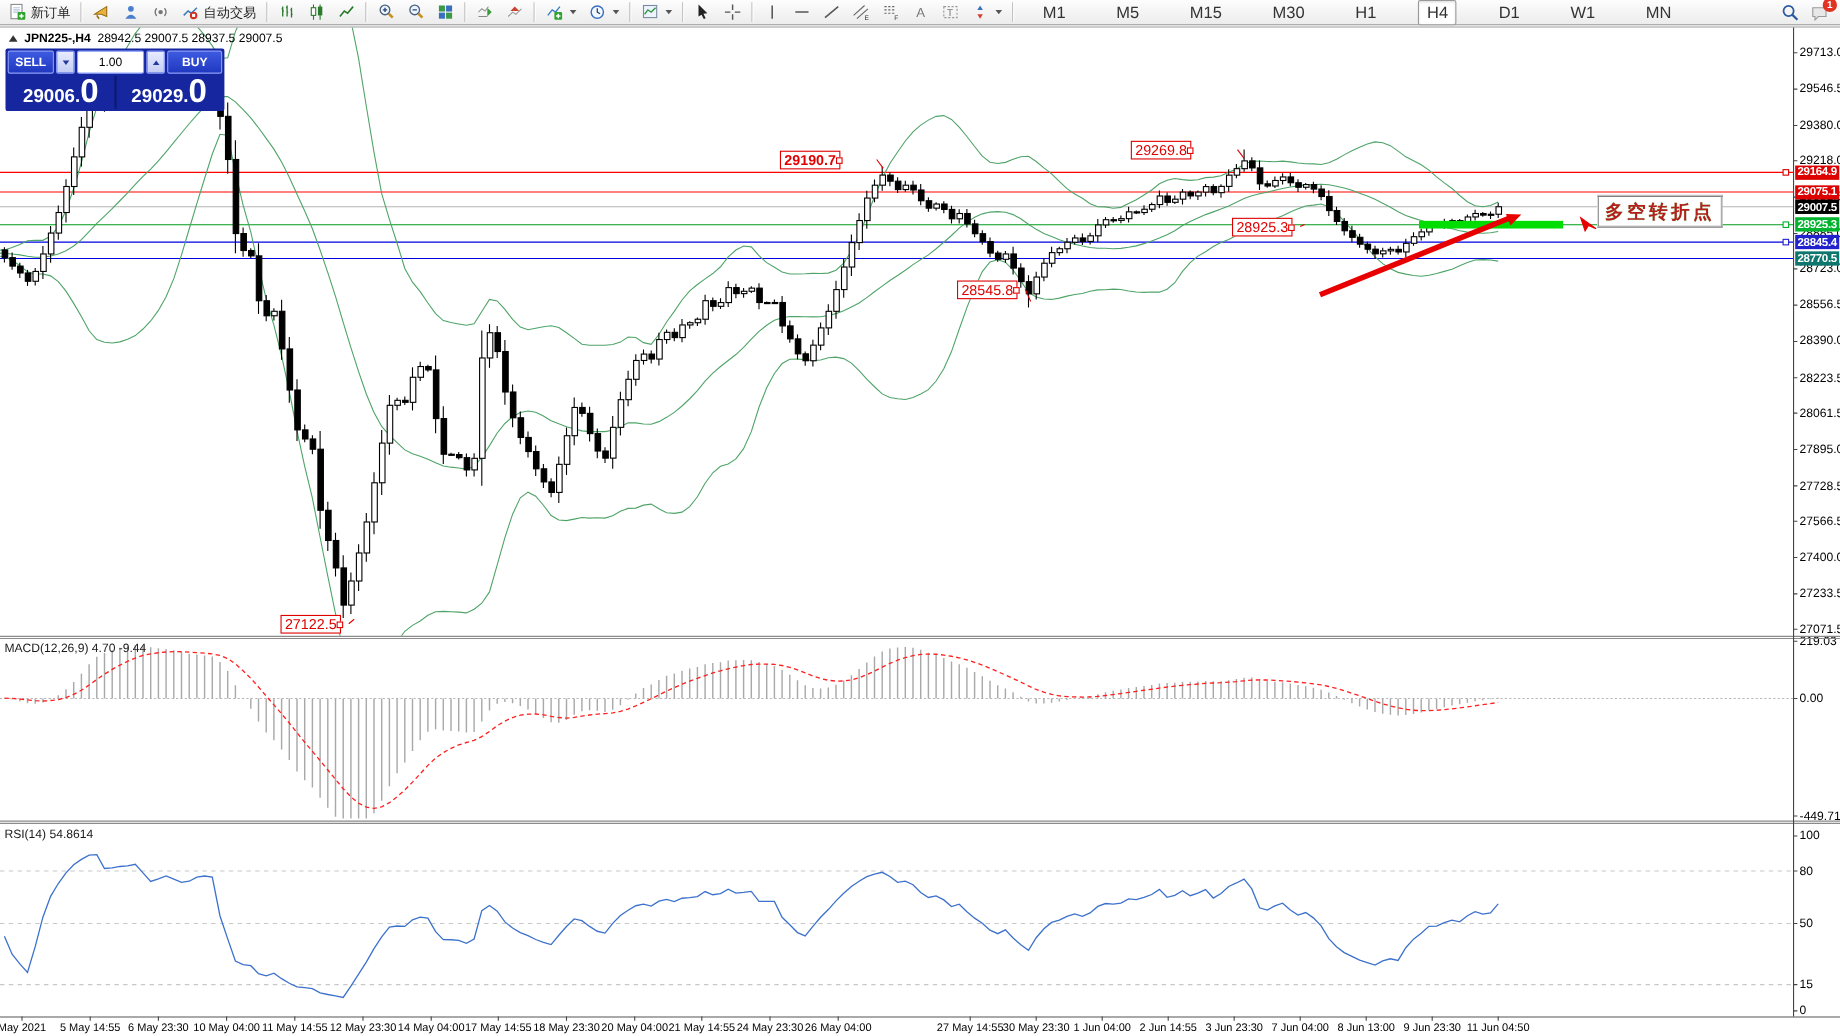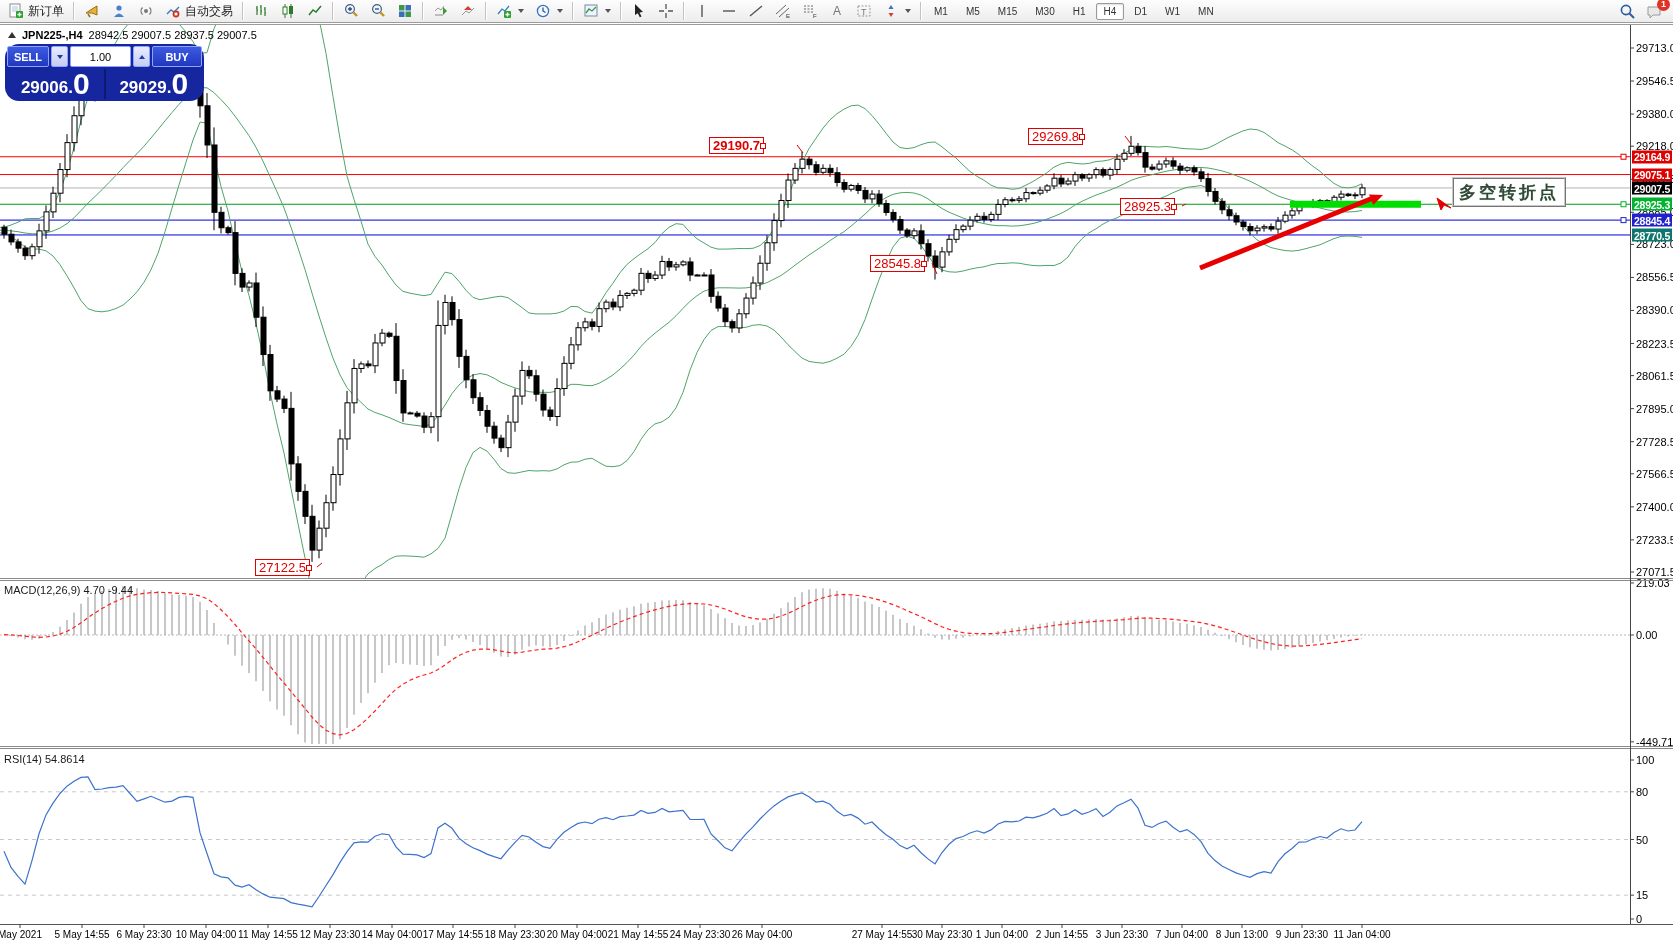--- a/index.html
+++ b/index.html
@@ -7,32 +7,32 @@
         font-family:"Liberation Sans",sans-serif;-webkit-font-smoothing:antialiased;}
   
   .toolbar{position:absolute;left:0;top:0;width:1673px;height:23px;
     background:linear-gradient(#fdfdfd,#ececec);border-bottom:1px solid #9b9b9b;
     display:flex;align-items:center;padding:0 2px;box-sizing:border-box;font-size:12px;color:#222;}
   .tb-btn{display:flex;align-items:center;gap:4px;padding:1px 5px;height:19px;border-radius:2px;cursor:default;}
   .tb-ico{display:flex;align-items:center;justify-content:center;width:17px;height:17px;}
   .sep{width:1px;height:18px;background:#c3c3c3;box-shadow:1px 0 0 #fff;margin:0 4px;}
   .caret{width:0;height:0;border-left:3px solid transparent;border-right:3px solid transparent;
          border-top:4px solid #555;margin-left:2px;}
-  .tf-btn{padding:2px 7px;margin:0 1px;font-size:10px;color:#333;border:1px solid transparent;border-radius:2px;}
+  .tf-btn{padding:2px 7px;margin:0 15px;font-size:15px;color:#333;border:1px solid transparent;border-radius:2px;}
   .tf-btn.active{background:#fff;border:1px solid #9a9a9a;box-shadow:inset 0 1px 2px #00000022;}
   .tb-right{margin-left:auto;display:flex;align-items:center;gap:10px;padding-right:8px;}
   .notif{position:relative;}
   .notif-badge{position:absolute;top:-5px;right:-7px;background:#e03324;color:#fff;border-radius:50%;
     width:13px;height:13px;font-size:9px;display:flex;align-items:center;justify-content:center;font-weight:bold;}
   
   .chart-header{position:absolute;left:8px;top:29px;font-size:11px;color:#000;display:flex;gap:6px;align-items:center;z-index:5;}
   .tri-up{width:0;height:0;border-left:4px solid transparent;border-right:4px solid transparent;border-bottom:6px solid #333;}
   
   .trade{position:absolute;left:5px;top:44px;width:199px;height:57px;background:#16269e;
-         border-radius:14px;z-index:6;padding:2px;box-sizing:border-box;}
+         border-radius:2px;z-index:6;padding:2px;box-sizing:border-box;}
   .trade-row{display:flex;gap:2px;height:21px;}
   .t-btn{background:linear-gradient(#3d5ae0,#2038c0);border:1px solid #8ea2ff;border-radius:2px;
          color:#fff;font-size:11px;font-weight:bold;display:flex;align-items:center;justify-content:center;}
   .t-sell{width:40px;} .t-buy{width:48px;}
   .t-step{width:15px;background:linear-gradient(#e8ecff,#c4cdf2);border:1px solid #8ea2ff;border-radius:2px;
           display:flex;align-items:center;justify-content:center;}
   .t-step .up{width:0;height:0;border-left:3px solid transparent;border-right:3px solid transparent;border-bottom:4px solid #223a9e;}
   .t-step .dn{width:0;height:0;border-left:3px solid transparent;border-right:3px solid transparent;border-top:4px solid #223a9e;}
   .t-vol{flex:1;background:#fff;border:1px solid #8ea2ff;border-radius:2px;color:#000;font-size:11px;
          display:flex;align-items:center;justify-content:center;}
@@ -45,21 +45,21 @@
   .ytick{position:absolute;left:1636px;font-size:11px;color:#000;transform:translateY(-50%);white-space:nowrap;}
   .badge{position:absolute;left:1632px;width:40px;height:13px;color:#fff;font-size:10.5px;font-weight:bold;
          display:flex;align-items:center;justify-content:center;transform:translateY(-50%);z-index:4;letter-spacing:-0.3px;}
   .ind-head{position:absolute;left:4px;font-size:11px;color:#1a1a1a;z-index:3;}
   .xdate{position:absolute;top:929px;font-size:10px;color:#000;transform:translateX(-50%);white-space:nowrap;}
   
   .callout{position:absolute;border:1px solid #e00000;background:#fff;color:#e00000;font-size:13px;
            padding:0 3px;line-height:15px;z-index:4;white-space:nowrap;}
   .callout .handle{position:absolute;right:-3px;top:50%;width:4px;height:4px;background:#fff;border:1px solid #e00000;transform:translateY(-50%);}
   .annot{position:absolute;left:1452px;top:177px;width:110px;height:26px;z-index:4;
-         border:2px ridge #c9c9c9;background:#ffffff;color:#404040;font-size:17px;font-weight:bold;
+         border:2px ridge #c9c9c9;background:#ffffff;color:#b91c1c;font-size:17px;font-weight:bold;
          display:flex;align-items:center;justify-content:center;letter-spacing:3px;text-shadow:0 0 1px #7cff9f;}
   svg text{font-family:"Liberation Sans",sans-serif;}
 </style>
 </head>
 <body>
 
 <div id="root">
 
   <div class="toolbar">
     <div class="tb-btn">
@@ -1084,20 +1084,20 @@
       <span class="xdate" style="left:700px">24 May 23:30</span>
       <span class="xdate" style="left:762px">26 May 04:00</span>
       <span class="xdate" style="left:882px">27 May 14:55</span>
       <span class="xdate" style="left:942px">30 May 23:30</span>
       <span class="xdate" style="left:1002px">1 Jun 04:00</span>
       <span class="xdate" style="left:1062px">2 Jun 14:55</span>
       <span class="xdate" style="left:1122px">3 Jun 23:30</span>
       <span class="xdate" style="left:1182px">7 Jun 04:00</span>
       <span class="xdate" style="left:1242px">8 Jun 13:00</span>
       <span class="xdate" style="left:1302px">9 Jun 23:30</span>
-      <span class="xdate" style="left:1362px">11 Jan 04:00</span>
+      <span class="xdate" style="left:1362px">11 Jun 04:50</span>
       <div class="callout" style="left: 709px; top: 137px; font-weight: bold;">29190.7<span class="handle"></span></div>
       <div class="callout" style="left: 1028px; top: 128px;">29269.8<span class="handle"></span></div>
       <div class="callout" style="left: 1120px; top: 198px;">28925.3<span class="handle"></span></div>
       <div class="callout" style="left: 870px; top: 255px;">28545.8<span class="handle"></span></div>
       <div class="callout" style="left: 255px; top: 559px;">27122.5<span class="handle"></span></div>
     </div>
 </div>
 
 </body></html>

